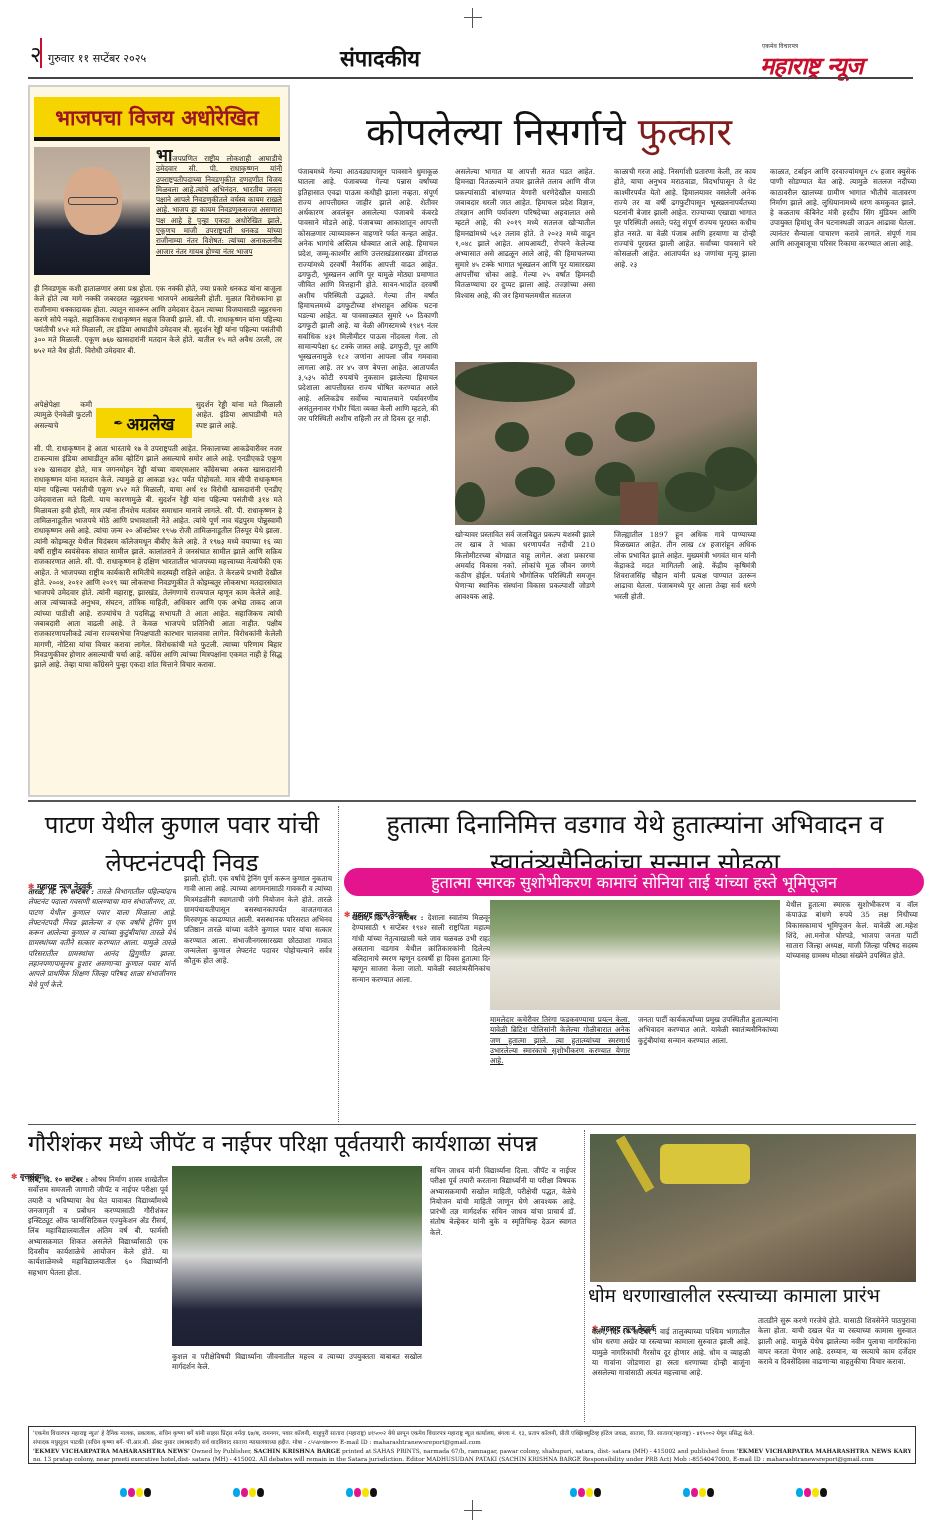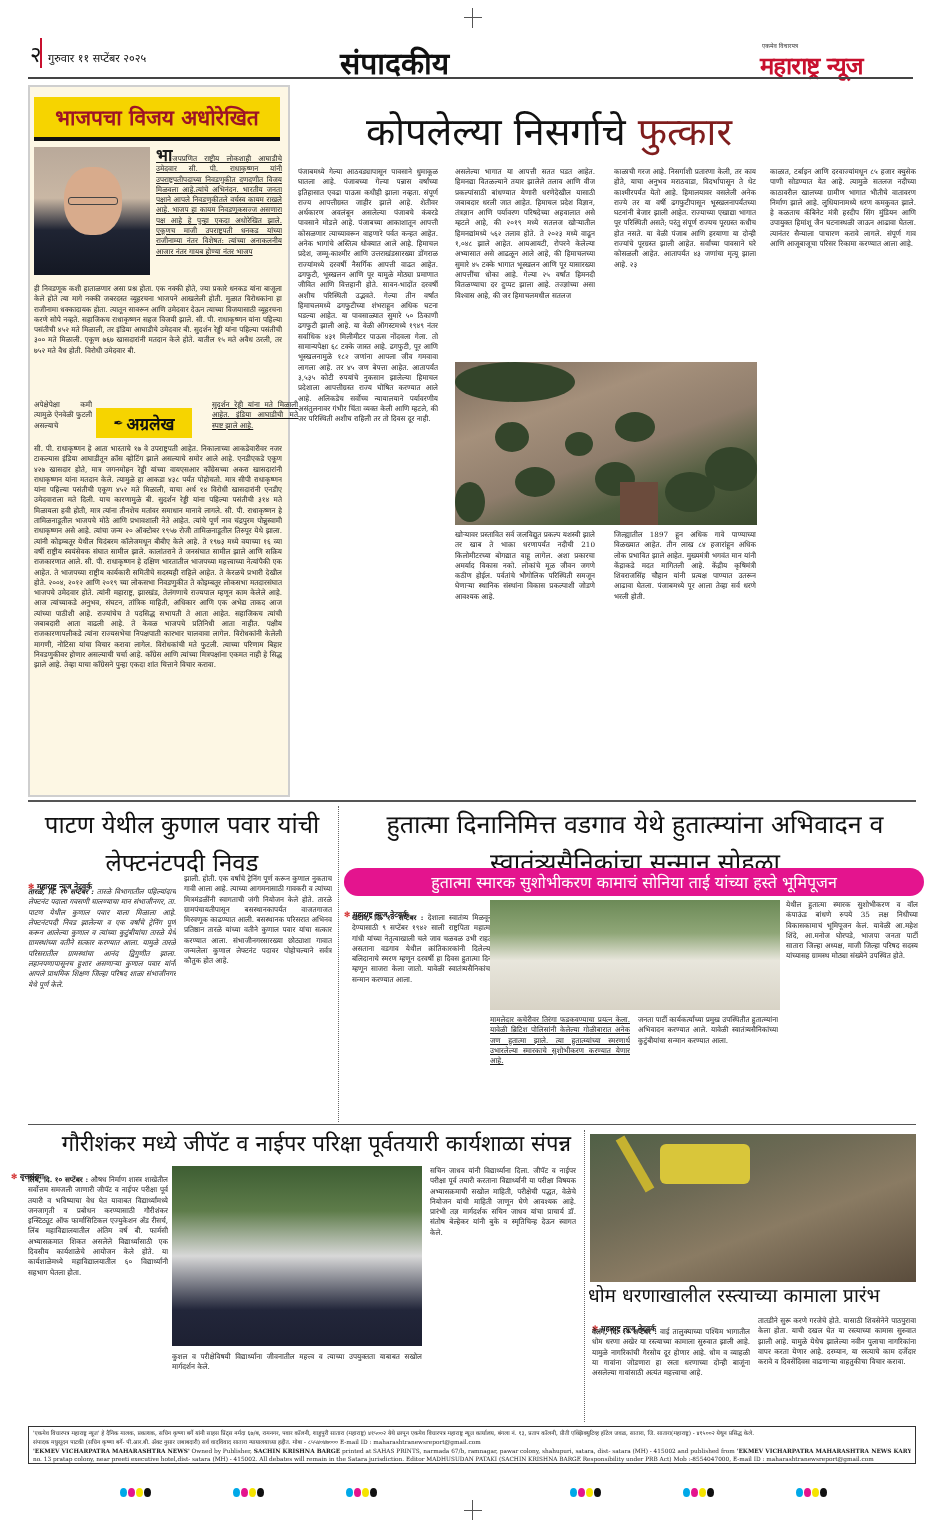--- a/index.html
+++ b/index.html
@@ -4,23 +4,23 @@
 <style>
   * { box-sizing: border-box; margin: 0; padding: 0; }
   html, body { width: 945px; height: 1524px; background: #ffffff; overflow: hidden; }
   body { position: relative; font-family: "DejaVu Serif", serif; color: #111; }
   .abs { position: absolute; }
   .crop-mark { position: absolute; background: #555; }
   
   .page-num { left: 30px; top: 38px; font-size: 22px; font-family: "DejaVu Sans", sans-serif; }
   .page-sep { left: 40px; top: 38px; width: 2px; height: 30px; background: #c8102e; }
   .page-date { left: 48px; top: 50px; font-size: 11px; }
-  .section-title { left: 340px; top: 42px; font-size: 30px; font-weight: bold; font-family: "DejaVu Sans", sans-serif; }
+  .section-title { left: 340px; top: 42px; font-size: 22px; font-weight: bold; font-family: "DejaVu Sans", sans-serif; }
   .brand-small { left: 762px; top: 42px; font-size: 6px; color: #333; }
-  .brand { left: 760px; top: 48px; font-size: 24px; font-weight: bold; color: #c8102e; font-family: "DejaVu Sans", sans-serif; letter-spacing: -1px; }
+  .brand { left: 760px; top: 48px; font-size: 24px; font-weight: bold; color: #c8102e; font-family: "DejaVu Sans", sans-serif; letter-spacing: -1px; font-style: italic; }
   .header-rule { left: 28px; top: 77px; width: 885px; height: 2px; background: #444; }
   
   .edit-box { left: 28px; top: 85px; width: 262px; height: 712px; background: #fdf7e4; border: 2px solid #cfcfcf; }
   .edit-title { left: 34px; top: 97px; width: 246px; height: 40px; background: #f6d400; color: #9d1326; font-size: 21px; font-weight: bold; font-family: "DejaVu Sans", sans-serif; display: flex; align-items: center; justify-content: center; }
   .edit-title-underline { left: 34px; top: 137px; width: 246px; height: 4px; background: #111; }
   .edit-photo { left: 34px; top: 147px; width: 116px; height: 128px; background: linear-gradient(180deg, #b9a99a 0%, #c9b7a4 40%, #1f2433 65%, #141823 100%); }
   .edit-photo .face { position: absolute; left: 30px; top: 20px; width: 58px; height: 68px; border-radius: 45%; background: #d8ab8c; }
   .edit-photo .specs { position: absolute; left: 34px; top: 50px; width: 50px; height: 8px; border: 1px solid #444; border-radius: 3px; }
   .agralekh { left: 96px; top: 408px; width: 96px; height: 30px; background: #f6d400; display: flex; align-items: center; justify-content: center; font-size: 17px; font-weight: bold; font-family: "DejaVu Sans", sans-serif; color: #111; }
   .body-text { font-size: 7.2px; line-height: 10.3px; color: #1a1a1a; text-align: justify; overflow: hidden; }
@@ -72,21 +72,21 @@
 </div>
 <div class="abs body-text" style="left:156px;top:148px;width:126px;height:132px;text-decoration:underline;">
   <span class="drop-cap">भा</span><span>जपप्रणित राष्ट्रीय लोकशाही आघाडीचे उमेदवार सी. पी. राधाकृष्णन यांनी उपराष्ट्रपतीपदाच्या निवडणुकीत दणदणीत विजय मिळवला आहे.त्यांचे अभिनंदन. भारतीय जनता पक्षाने आपले निवडणुकीतले वर्चस्व कायम राखले आहे. भाजप हा कायम निवडणूकसज्ज असणारा पक्ष आहे हे पुन्हा एकदा अधोरेखित झाले. एकूणच माजी उपराष्ट्रपती धनकड यांच्या राजीनाम्या नंतर विशेषत: त्यांच्या अनाकलनीय आजार नंतर गायब होण्या नंतर भाजप</span>
 </div>
 <div class="abs body-text" style="left:34px;top:284px;width:248px;height:114px;">ही निवडणूक कशी हाताळणार असा प्रश्न होता. एक नक्की होते, ज्या प्रकारे धनकड यांना बाजूला केले होते त्या मागे नक्की जबरदस्त व्यूहरचना भाजपने आखलेली होती. मुळात विरोधकांना हा राजीनामा धक्कादायक होता. त्यातून सावरून आणि उमेदवार देऊन त्याच्या विजयासाठी व्यूहरचना करणे सोपे नव्हते. सहाजिकच राधाकृष्णन सहज विजयी झाले. सी. पी. राधाकृष्णन यांना पहिल्या पसंतीची ४५२ मते मिळाली, तर इंडिया आघाडीचे उमेदवार बी. सुदर्शन रेड्डी यांना पहिल्या पसंतीची ३०० मते मिळाली. एकूण ७६७ खासदारांनी मतदान केले होते. यातील १५ मते अवैध ठरली, तर ७५२ मते वैध होती. विरोधी उमेदवार बी.</div>
 <div class="abs body-text" style="left:34px;top:400px;width:58px;height:42px;">अपेक्षेपेक्षा कमी त्यामुळे ऐनवेळी फुटली असल्याचे</div>
 <div class="abs agralekh">
   <span style="font-size:12px;margin-right:3px;">✒</span>
     <span>अग्रलेख</span>
 </div>
-<div class="abs body-text" style="left:212px;top:400px;width:86px;height:42px;text-decoration:underline;">सुदर्शन रेड्डी यांना मते मिळाली आहेत. इंडिया आघाडीची मते स्पष्ट झाले आहे.</div>
+<div class="abs body-text" style="left:196px;top:400px;width:86px;height:42px;">सुदर्शन रेड्डी यांना मते मिळाली आहेत. इंडिया आघाडीची मते स्पष्ट झाले आहे.</div>
 <div class="abs body-text" style="left:34px;top:444px;width:248px;height:348px;">सी. पी. राधाकृष्णन हे आता भारताचे १७ वे उपराष्ट्रपती आहेत. निकालाच्या आकडेवारीवर नजर टाकल्यास इंडिया आघाडीतून क्रॉस व्होटिंग झाले असल्याचे समोर आले आहे. एनडीएकडे एकूण ४२७ खासदार होते, मात्र जगनमोहन रेड्डी यांच्या वायएसआर काँग्रेसच्या अकरा खासदारांनी राधाकृष्णन यांना मतदान केले. त्यामुळे हा आकडा ४३८ पर्यंत पोहोचतो. मात्र सीपी राधाकृष्णन यांना पहिल्या पसंतीची एकूण ४५२ मते मिळाली, याचा अर्थ १४ विरोधी खासदारांनी एनडीए उमेदवाराला मते दिली. याच कारणामुळे बी. सुदर्शन रेड्डी यांना पहिल्या पसंतीची ३१४ मते मिळायला हवी होती, मात्र त्यांना तीनशेच मतांवर समाधान मानावे लागले. सी. पी. राधाकृष्णन हे तामिळनाडूतील भाजपचे मोठे आणि प्रभावशाली नेते आहेत. त्यांचे पूर्ण नाव चंद्रपुरम पोन्नुस्वामी राधाकृष्णन असे आहे. त्यांचा जन्म २० ऑक्टोबर १९५७ रोजी तामिळनाडूतील तिरुपूर येथे झाला. त्यांनी कोइम्बतूर येथील चिदंबरम कॉलेजमधून बीबीए केले आहे. ते १९७३ मध्ये वयाच्या १६ व्या वर्षी राष्ट्रीय स्वयंसेवक संघात सामील झाले. कालांतराने ते जनसंघात सामील झाले आणि सक्रिय राजकारणात आले. सी. पी. राधाकृष्णन हे दक्षिण भारतातील भाजपच्या महत्त्वाच्या नेत्यांपैकी एक आहेत. ते भाजपच्या राष्ट्रीय कार्यकारी समितीचे सदस्यही राहिले आहेत. ते केरळचे प्रभारी देखील होते. २००४, २०१२ आणि २०१९ च्या लोकसभा निवडणुकीत ते कोइम्बतूर लोकसभा मतदारसंघात भाजपचे उमेदवार होते. त्यांनी महाराष्ट्र, झारखंड, तेलंगणाचे राज्यपाल म्हणून काम केलेले आहे. आज त्यांच्याकडे अनुभव, संघटन, तांत्रिक माहिती, अधिकार आणि एक अभेद्य ताकद आज त्यांच्या पाठीशी आहे. राज्यांचेच ते पदसिद्ध सभापती ते आता आहेत. सहाजिकच त्यांची जबाबदारी आता वाढली आहे. ते केवळ भाजपचे प्रतिनिधी आता नाहीत. पक्षीय राजकारणापलीकडे त्यांना राज्यसभेचा निपक्षपाती कारभार चालवावा लागेल. विरोधकांनी केलेली मागणी, नोटिसा यांचा विचार करावा लागेल. विरोधकांची मते फुटली. त्याच्या परिणाम बिहार निवडणुकीवर होणार असल्याची चर्चा आहे. काँग्रेस आणि त्यांच्या मित्रपक्षांना एकमत नाही हे सिद्ध झाले आहे. तेव्हा याचा काँग्रेसने पुन्हा एकदा शांत चित्ताने विचार करावा.</div>
 
 <div class="abs main-headline">
   <span>कोपलेल्या निसर्गाचे</span>
   <span class="red">फुत्कार</span>
 </div>
 <div class="abs body-text" style="left:298px;top:167px;width:140px;height:626px;">पंजाबमध्ये गेल्या आठवड्यापासून पावसाने धुमाकूळ घातला आहे. पंजाबच्या गेल्या पन्नास वर्षांच्या इतिहासात एवढा पाऊस कधीही झाला नव्हता. संपूर्ण राज्य आपत्तीग्रस्त जाहीर झाले आहे. शेतीवर अर्थकारण अवलंबून असलेल्या पंजाबचे कंबरडे पावसाने मोडले आहे. पंजाबच्या आकाशातून आपत्ती कोसळणार त्याच्यावरून वाहणारे पर्वत कन्हत आहेत. अनेक भागांचे अस्तित्व धोक्यात आले आहे. हिमाचल प्रदेश, जम्मू-काश्मीर आणि उत्तराखंडसारख्या डोंगराळ राज्यांमध्ये दरवर्षी नैसर्गिक आपत्ती वाढत आहेत. ढगफुटी, भूस्खलन आणि पूर यामुळे मोठ्या प्रमाणात जीवित आणि वित्तहानी होते. सावन-भादोंत दरवर्षी अशीच परिस्थिती उद्भवते. गेल्या तीन वर्षांत हिमाचलमध्ये ढगफुटीच्या शंभराहून अधिक घटना घडल्या आहेत. या पावसाळ्यात सुमारे ५० ठिकाणी ढगफुटी झाली आहे. या वेळी ऑगस्टमध्ये १९४९ नंतर सर्वाधिक ४३१ मिलीमीटर पाऊस नोंदवला गेला. तो सामान्यपेक्षा ६८ टक्के जास्त आहे. ढगफुटी, पूर आणि भूस्खलनामुळे १८२ जणांना आपला जीव गमवावा लागला आहे. तर ४५ जण बेपत्ता आहेत. आतापर्यंत ३,५३५ कोटी रुपयांचे नुकसान झालेल्या हिमाचल प्रदेशाला आपत्तीग्रस्त राज्य घोषित करण्यात आले आहे. अलिकडेच सर्वोच्च न्यायालयाने पर्यावरणीय असंतुलनावर गंभीर चिंता व्यक्त केली आणि म्हटले, की जर परिस्थिती अशीच राहिली तर तो दिवस दूर नाही.</div>
 <div class="abs body-text" style="left:298px;top:520px;width:140px;height:0px;">हिमाचल नकाशावरून गायब होईल. सर्वोच्च न्यायालयाच्या हा इशारा दोन्ही प्रकारे गंभीर आहे. तज्ज्ञ बऱ्याच काळापासून म्हणत आहेत, की पर्वतांमध्ये वाढता मानवी हस्तक्षेप, अंदाधुंद जलविद्युत प्रकल्प, चौपदरी, जंगलतोड आणि नद्या आणि ओढ्यांच्या मार्गात बांधकाम ही आपत्तींची मुख्य कारणे आहेत. चांगले रस्ते आवश्यक आहेत, औद्योगिक आवश्यक आहे; परंतु विकासाचे असे मॉडेल बदलले पाहिजे जे तुमच्या अस्तित्वाला आव्हान देऊ शकेल. सुमारे दोन महिन्यांपूर्वी, मंडीच्या सेराजमध्ये एकाच रात्रीत ३० ठिकाणी ढगफुटी झाली. पर्वतीय राज्यांसाठी तर हा दुहेरी धोका आहे.</div>
 <div class="abs body-text" style="left:455px;top:167px;width:140px;height:190px;">असलेल्या भागात या आपत्ती सतत घडत आहेत. हिमनद्या वितळल्याने तयार झालेले तलाव आणि वीज प्रकल्पांसाठी बांधण्यात येणारी धरणेदेखील यासाठी जबाबदार धरली जात आहेत. हिमाचल प्रदेश विज्ञान, तंत्रज्ञान आणि पर्यावरण परिषदेच्या अहवालात असे म्हटले आहे, की २०१९ मध्ये सतलज खोऱ्यातील हिमनद्यांमध्ये ५६२ तलाव होते. ते २०२३ मध्ये वाढून १,०४८ झाले आहेत. आयआयटी, रोपरने केलेल्या अभ्यासात असे आढळून आले आहे, की हिमाचलच्या सुमारे ४५ टक्के भागात भूस्खलन आणि पूर यासारख्या आपत्तींचा धोका आहे. गेल्या २५ वर्षांत हिमनदी वितळण्याचा दर दुप्पट झाला आहे. तज्ज्ञांच्या असा विश्वास आहे, की जर हिमाचलमधील सतलज</div>
 <div class="abs body-text" style="left:614px;top:167px;width:142px;height:190px;">काळाची गरज आहे. निसर्गाशी प्रतारणा केली, तर काय होते, याचा अनुभव मराठवाडा, विदर्भापासून ते थेट काश्मीरपर्यंत येतो आहे. हिमालयावर वसलेली अनेक राज्ये तर या वर्षी ढगफुटीपासून भूस्खलनापर्यंतच्या घटनांनी बेजार झाली आहेत. राज्याच्या एखाद्या भागात पूर परिस्थिती असते; परंतु संपूर्ण राज्यच पूरग्रस्त कधीच होत नसते. या वेळी पंजाब आणि हरयाणा या दोन्ही राज्यांचे पूरग्रस्त झाली आहेत. सर्वांच्या पावसाने घरे कोसळली आहेत. आतापर्यंत ४३ जणांचा मृत्यू झाला आहे. २३</div>
@@ -126,21 +126,21 @@
 <div class="abs body-text" style="left:344px;top:913px;width:140px;height:208px;margin-left:8px;">
   <b>खटाव, दि. १० सप्टेंबर :</b> <span>देशाला स्वातंत्र्य मिळवून देण्यासाठी ९ सप्टेंबर १९४२ साली राष्ट्रपिता महात्मा गांधी यांच्या नेतृत्वाखाली चले जाव चळवळ उभी राहत असताना वडगाव येथील क्रांतिकारकांनी दिलेल्या बलिदानाचे स्मरण म्हणून दरवर्षी हा दिवस हुतात्मा दिन म्हणून साजरा केला जातो. यावेळी स्वातंत्र्यसैनिकांचा सन्मान करण्यात आला.</span>
 </div>
 <div class="abs group-photo" style="left:490px;top:900px;width:290px;height:110px;"></div>
 <div class="abs body-text" style="left:490px;top:1015px;width:140px;height:106px;text-decoration:underline;">मामलेदार कचेरीवर तिरंगा फडकवण्याचा प्रयत्न केला. यावेळी ब्रिटिश पोलिसांनी केलेल्या गोळीबारात अनेक जण हुतात्मा झाले. त्या हुतात्म्यांच्या स्मरणार्थ उभारलेल्या स्मारकाचे सुशोभीकरण करण्यात येणार आहे.</div>
 <div class="abs body-text" style="left:638px;top:1015px;width:140px;height:106px;">जनता पार्टी कार्यकर्त्यांच्या प्रमुख उपस्थितीत हुतात्म्यांना अभिवादन करण्यात आले. यावेळी स्वातंत्र्यसैनिकांच्या कुटुंबीयांचा सन्मान करण्यात आला.</div>
 <div class="abs body-text" style="left:786px;top:900px;width:132px;height:221px;">येथील हुतात्मा स्मारक सुशोभीकरण व वॉल कंपाऊंड बांधणे रुपये 35 लक्ष निधीच्या विकासकामाचं भूमिपूजन केलं. यावेळी आ.महेश शिंदे, आ.मनोज घोरपडे, भाजपा जनता पार्टी सातारा जिल्हा अध्यक्ष, माजी जिल्हा परिषद सदस्य यांच्यासह ग्रामस्थ मोठ्या संख्येने उपस्थित होते.</div>
 
 <div class="section-rule" style="left:28px;top:1124px;width:888px;height:1px;"></div>
 
-<div class="abs news-headline" style="left:21px;top:1126px;width:550px;font-size:22px;text-align:right;line-height:36px;">गौरीशंकर मध्ये जीपॅट व नाईपर परिक्षा पूर्वतयारी कार्यशाळा संपन्न</div>
+<div class="abs news-headline" style="left:28px;top:1126px;width:550px;font-size:22px;text-align:left;line-height:36px;">गौरीशंकर मध्ये जीपॅट व नाईपर परिक्षा पूर्वतयारी कार्यशाळा संपन्न</div>
 <div class="abs" style="left:11px;top:1164px;">
   <span class="byline"><span class="star">✻ </span><span>वृत्तसंस्था</span></span>
 </div>
 <div class="abs body-text" style="left:28px;top:1175px;width:140px;height:248px;">
   <b>लिंब, दि. १० सप्टेंबर :</b> <span>औषध निर्माण शास्त्र शाखेतील सर्वोत्तम समजली जाणारी जीपॅट व नाईपर परीक्षा पूर्व तयारी व भविष्याचा वेध घेत यावाबत विद्यार्थ्यांमध्ये जनजागृती व प्रबोधन करण्यासाठी गौरीशंकर इन्स्टिट्यूट ऑफ फार्मासिटिकल एज्युकेशन अँड रीसर्च, लिंब महाविद्यालयातील अंतिम वर्ष बी. फार्मसी अभ्यासक्रमात शिकत असलेले विद्यार्थ्यांसाठी एक दिवसीय कार्यशाळेचे आयोजन केले होते. या कार्यशाळेमध्ये महाविद्यालयातील ६० विद्यार्थ्यांनी सहभाग घेतला होता.</span>
 </div>
 <div class="abs students-photo" style="left:172px;top:1166px;width:250px;height:180px;"></div>
 <div class="abs body-text" style="left:172px;top:1352px;width:250px;height:70px;">कुशल व परीक्षेविषयी विद्यार्थ्यांना जीवनातील महत्त्व व त्याच्या उपयुक्तता याबाबत सखोल मार्गदर्शन केले.</div>
 <div class="abs body-text" style="left:430px;top:1166px;width:146px;height:256px;">सचिन जाधव यांनी विद्यार्थ्यांना दिला. जीपॅट व नाईपर परीक्षा पूर्व तयारी करताना विद्यार्थ्यांनी या परीक्षा विषयक अभ्यासक्रमाची सखोल माहिती, परीक्षेची पद्धत, वेळेचे नियोजन यांची माहिती जाणून घेणे आवश्यक आहे. प्रारंभी तज्ञ मार्गदर्शक सचिन जाधव यांचा प्राचार्य डॉ. संतोष बेल्हेकर यांनी बुके व स्मृतिचिन्ह देऊन स्वागत केले.</div>
 <div class="dotted-v" style="left:584px;top:1130px;height:292px;"></div>

